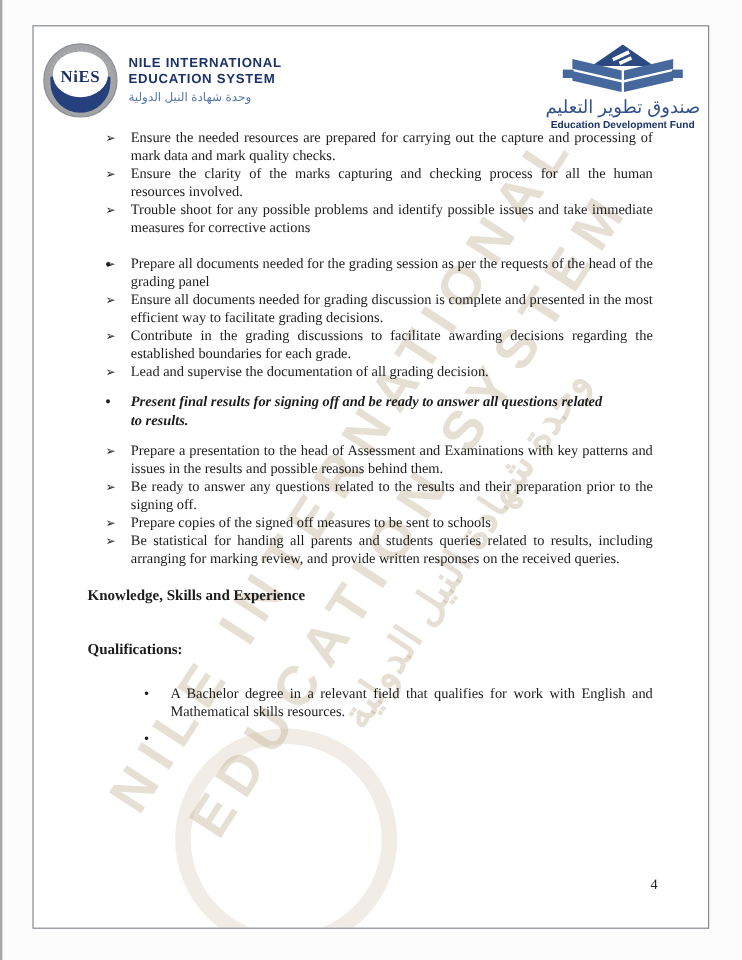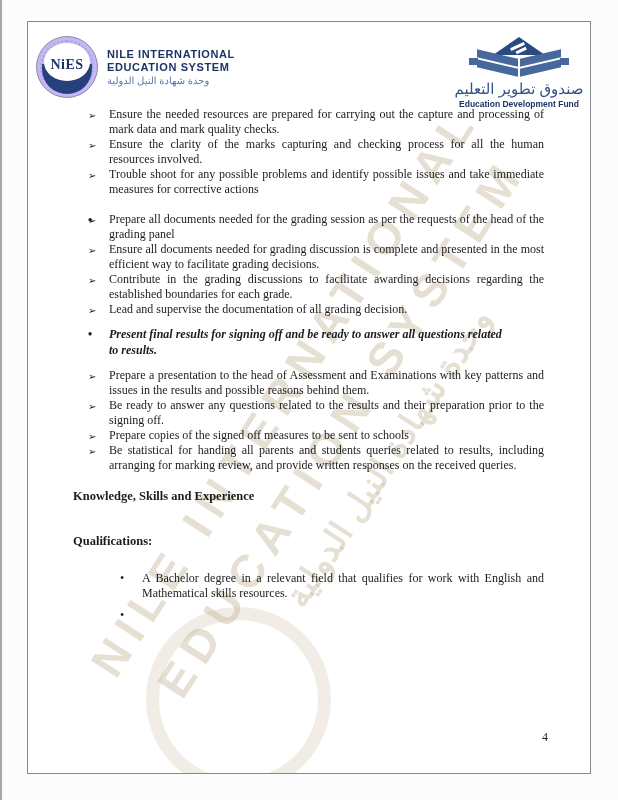--- a/index.html
+++ b/index.html
@@ -44,21 +44,21 @@
 
   
   .header {
     position: absolute; top: 14px; left: 8px; right: 6px;
     display: flex; justify-content: space-between; align-items: flex-start;
     z-index: 2;
   }
   .nies-logo { display: flex; align-items: center; }
   .seal {
     position: relative; width: 62px; height: 62px;
-    border: 1px solid #8a9098; border-radius: 50%; background: #c4b5fd;
+    border: 1px solid #8a9098; border-radius: 50%; background: #a3a3a3;
     flex: 0 0 auto;
   }
   .seal::before {
     content: ""; position: absolute; inset: 3px;
     border: 2px dotted #a7adb5; border-radius: 50%;
   }
   .seal-crescent {
     position: absolute; left: 5px; right: 5px; bottom: 3px; height: 30px;
     background: #25407c; border-radius: 0 0 31px 31px;
   }

